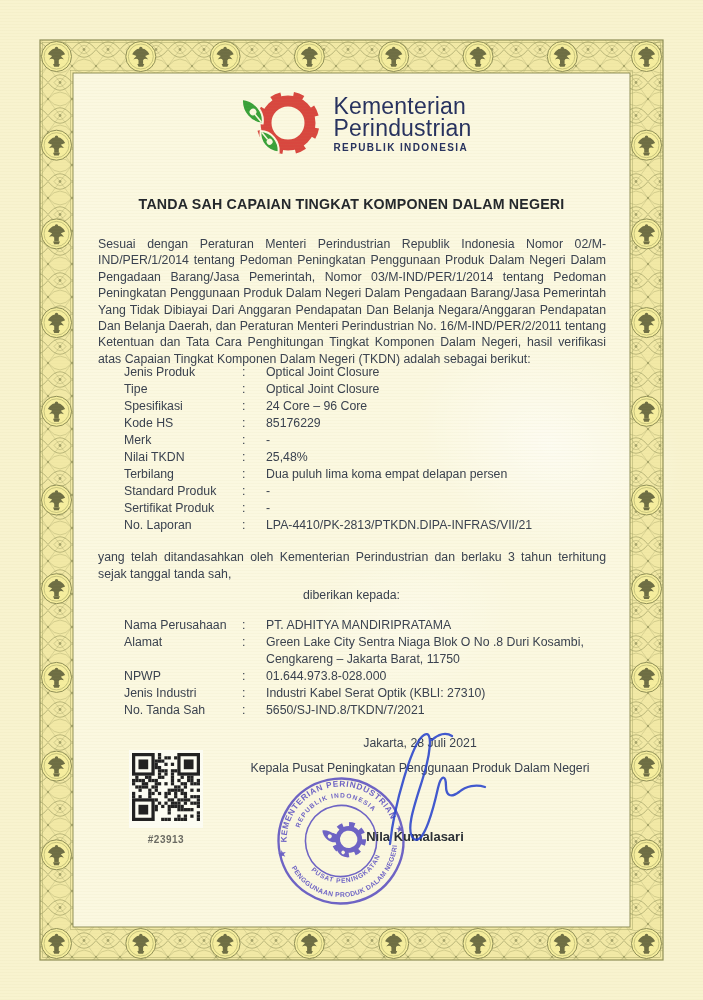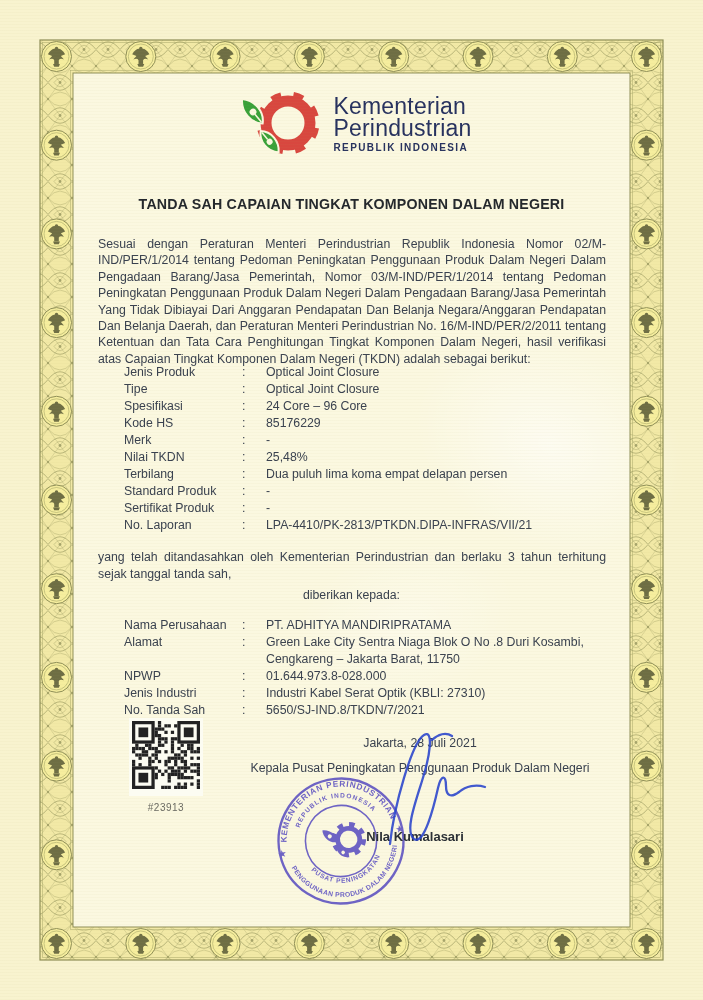--- a/index.html
+++ b/index.html
@@ -35,21 +35,21 @@
 
   .validity{position:absolute;left:98px;top:549px;width:508px;font-size:12.3px;line-height:16.8px;
     color:#39414f;text-align:justify;}
   .issued-to{position:absolute;left:0;top:588px;width:703px;text-align:center;font-size:12.3px;color:#39414f;}
 
   .footer-date{position:absolute;left:245px;top:736px;width:350px;text-align:center;font-size:12.3px;color:#39414f;}
   .footer-role{position:absolute;left:230px;top:761px;width:380px;text-align:center;font-size:12.3px;color:#39414f;z-index:1;}
   .signatory-name{position:absolute;left:345px;top:829px;width:140px;text-align:center;
     font-size:13px;font-weight:bold;color:#2b3036;z-index:3;}
 
-  .qr-block{position:absolute;left:128px;top:718px;width:76px;text-align:center;z-index:2;}
+  .qr-block{position:absolute;left:128px;top:750px;width:76px;text-align:center;z-index:2;font-weight:bold;}
   .qr-frame{display:inline-block;background:#fcfcf2;padding:3px;}
   .qr-label{font-size:10px;color:#6b6b63;margin-top:6px;letter-spacing:.5px;}
 
   .stamp{position:absolute;left:262px;top:762px;width:158px;height:158px;opacity:.86;z-index:2;}
   .stamp text{fill:#584cc0;font-family:"Liberation Sans", sans-serif;font-weight:bold;}
   .signature-ink{position:absolute;left:372px;top:726px;width:120px;height:126px;z-index:4;}
 </style>
 </head>
 <body>
 

